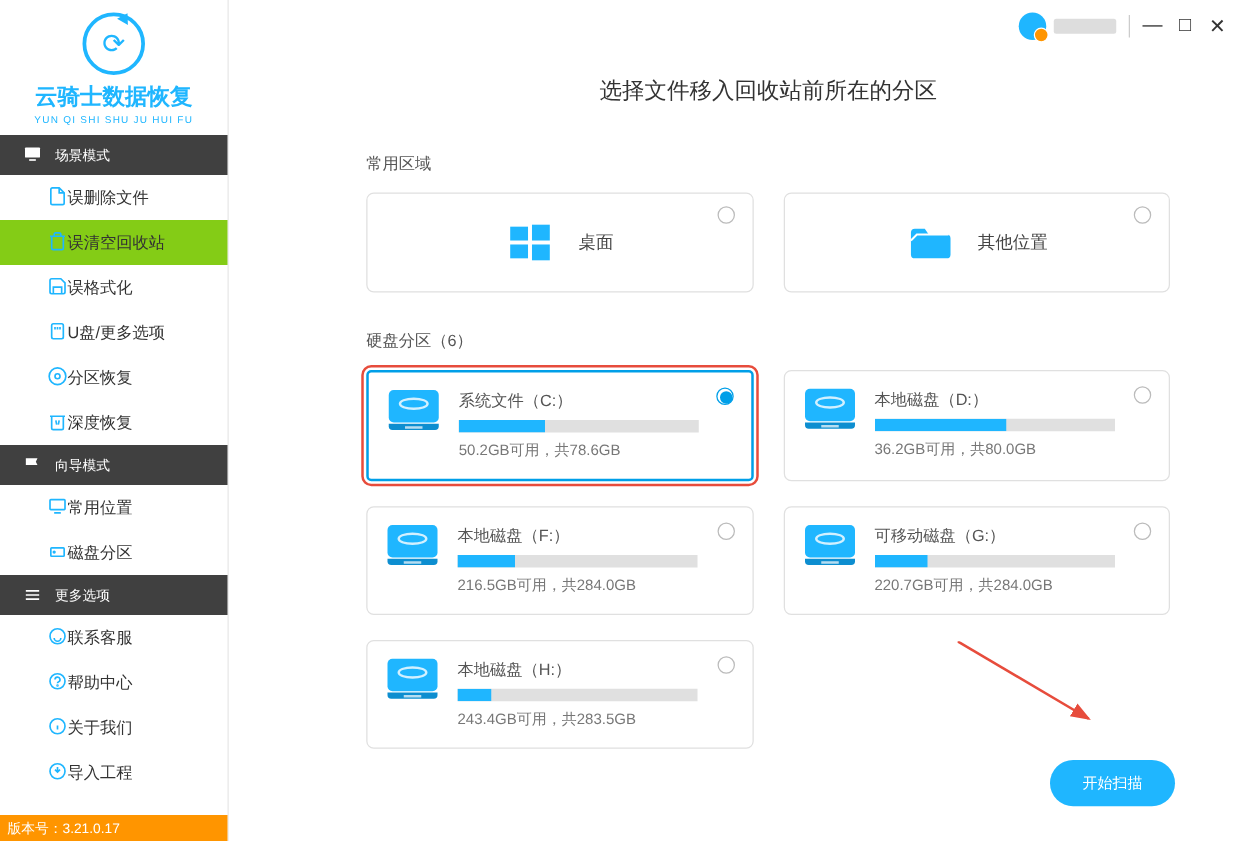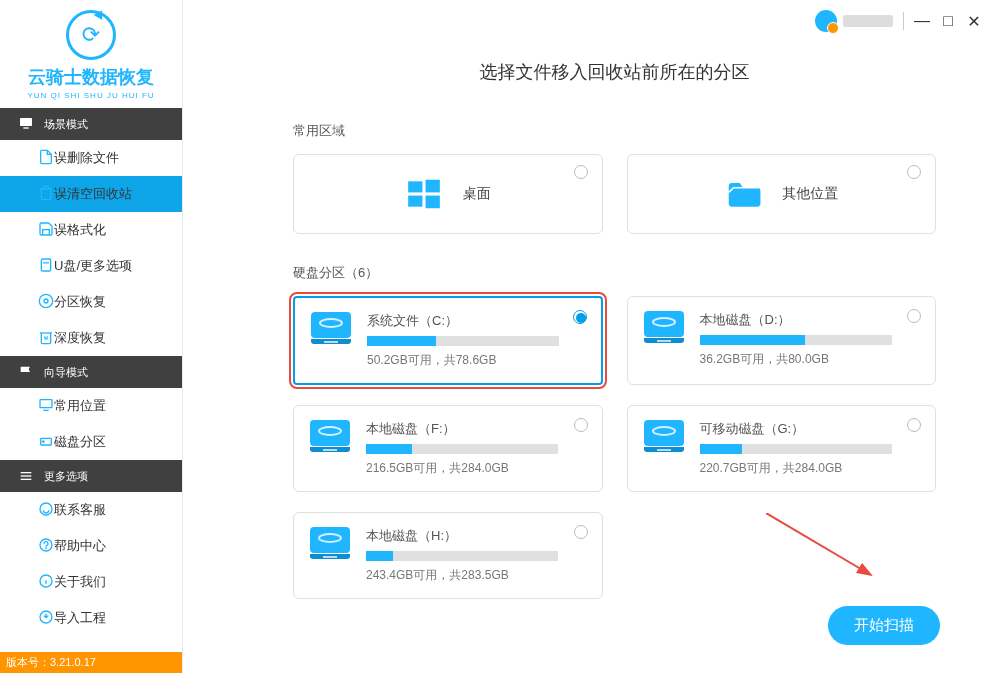--- a/index.html
+++ b/index.html
@@ -18,21 +18,21 @@
     .logo-circle { width: 50px; height: 50px; margin: 0 auto 5px; border: 3px solid #1fb6ff; border-radius: 50%; position: relative; display: flex; align-items: center; justify-content: center; }
     .logo-circle::before { content: ''; position: absolute; top: -3px; right: 8px; width: 0; height: 0; border-left: 5px solid transparent; border-right: 5px solid transparent; border-bottom: 8px solid #1fb6ff; transform: rotate(30deg); }
     .logo-inner { font-size: 22px; color: #1fb6ff; }
     .logo-title { font-size: 18px; font-weight: bold; color: #1fb6ff; }
     .logo-sub { font-size: 8px; color: #1fb6ff; letter-spacing: 1px; margin-top: 2px; }
     
     .section-header { background: #404040; color: #fff; padding: 8px 18px; display: flex; align-items: center; gap: 10px; font-size: 11px; }
     .section-header svg { width: 16px; height: 16px; }
     
     .nav-item { padding: 9px 18px 9px 38px; display: flex; align-items: flex-start; gap: 0; font-size: 13px; color: #333; cursor: pointer; }
-    .nav-item.active { background: #0ea5e9; }
+    .nav-item.active { background: #84cc16; }
     .nav-icon { width: 16px; height: 16px; flex-shrink: 0; }
     
     .version-bar { background: #ff9500; color: #fff; font-size: 11px; padding: 3px 6px; margin-top: auto; }
     
     .main { position: absolute; left: 183px; top: 0; right: 0; height: 100%; padding: 60px 60px 20px 110px; }
     .main-title { text-align: center; font-size: 18px; color: #333; margin-bottom: 38px; }
     .section-label { font-size: 13px; color: #555; margin-bottom: 14px; }
     
     .card-row { display: flex; gap: 24px; margin-bottom: 30px; }
     .card { flex: 1; border: 1px solid #e0e0e0; border-radius: 6px; padding: 20px; display: flex; align-items: center; justify-content: center; gap: 20px; position: relative; cursor: pointer; min-height: 80px; }
@@ -50,21 +50,21 @@
     .disk-body { background: #1fb6ff; width: 40px; height: 26px; border-radius: 4px; position: absolute; top: 0; }
     .disk-ellipse { position: absolute; top: 6px; left: 8px; width: 24px; height: 10px; border: 2px solid rgba(255,255,255,0.8); border-radius: 50%; }
     .disk-base { position: absolute; bottom: 0; width: 40px; height: 5px; background: #0d8ed0; border-radius: 0 0 3px 3px; }
     .disk-slot { position: absolute; bottom: 1px; left: 50%; transform: translateX(-50%); width: 14px; height: 2px; background: rgba(255,255,255,0.7); }
     .disk-info { flex: 1; }
     .disk-name { font-size: 13px; color: #555; margin-bottom: 6px; }
     .disk-bar { width: 192px; height: 10px; background: #e0e0e0; border-radius: 0; margin-bottom: 6px; overflow: hidden; }
     .disk-fill { height: 100%; background: #1fb6ff; }
     .disk-stats { font-size: 12px; color: #777; }
     
-    .scan-btn { position: absolute; bottom: 28px; right: 56px; background: #1fb6ff; color: #fff; border: none; border-radius: 20px; padding: 10px 26px; font-size: 15px; cursor: pointer; }
+    .scan-btn { position: absolute; bottom: 28px; right: 56px; background: #1fb6ff; color: #fff; border: none; border-radius: 20px; padding: 10px 26px; font-size: 12px; cursor: pointer; }
     
     .arrow { position: absolute; bottom: 80px; right: 110px; pointer-events: none; }
   </style>
 </head>
 <body>
 
 <div class="titlebar">
   <div class="user-badge">
     <div class="user-icon"></div>
     <div class="user-name"></div>

